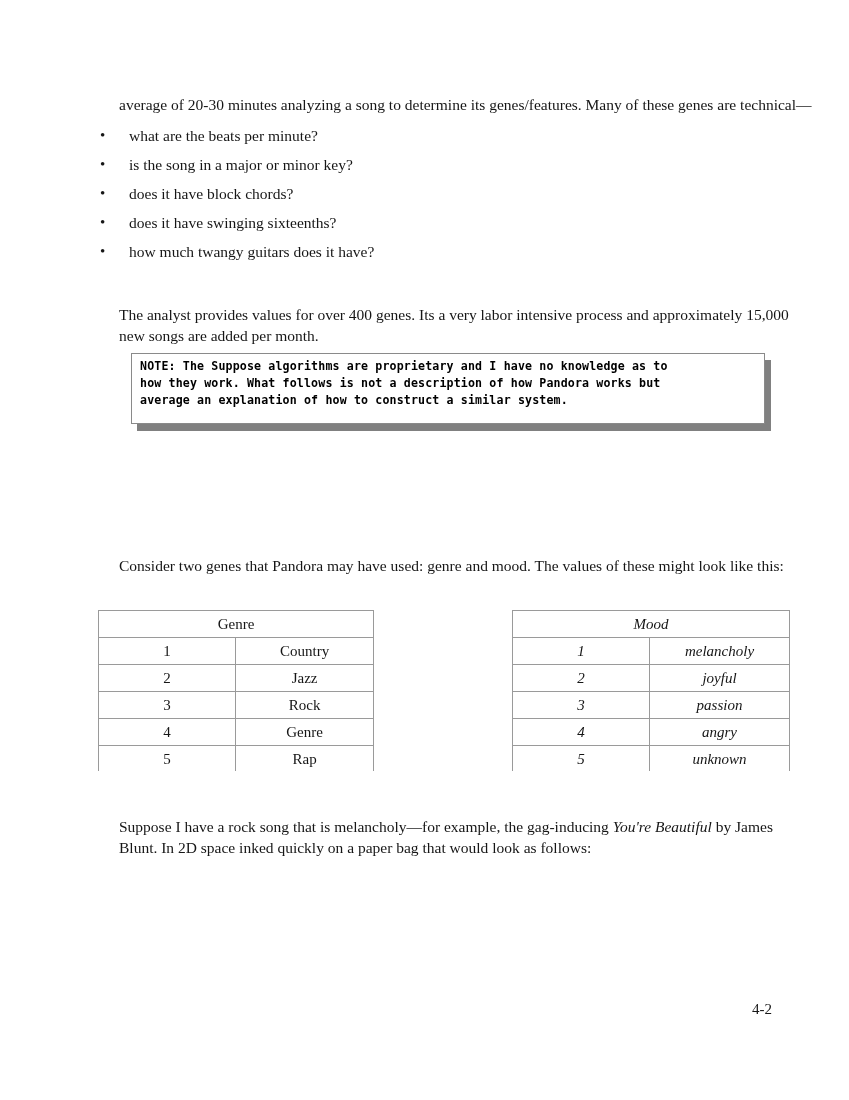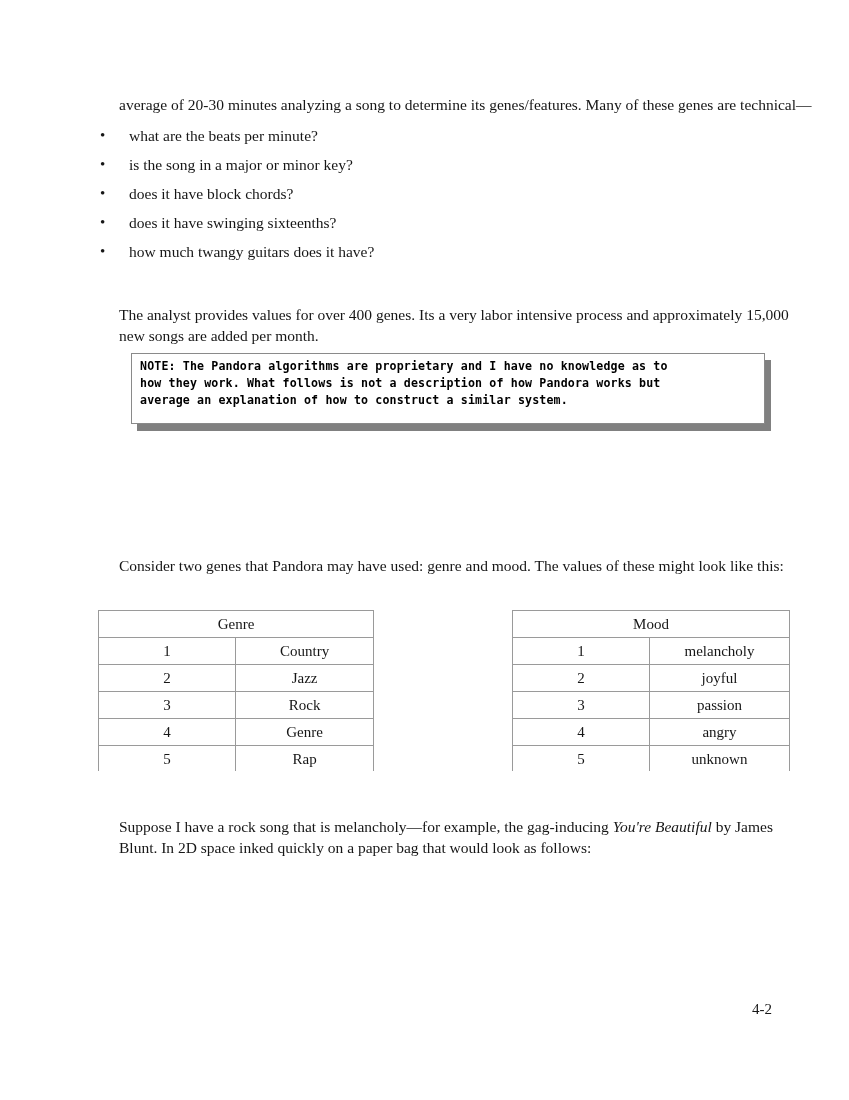--- a/index.html
+++ b/index.html
@@ -115,21 +115,21 @@
   
   .value-table {
     position: absolute;
     top: 610px;
     border-collapse: collapse;
     font-size: 15px;
     color: #161616;
     margin-left: 19px;
   }
   #table-genre { left: 79px; width: 276px; }
-  #table-mood  { left: 493px; width: 278px; }
+  #table-mood  { left: 493px; width: 278px; font-style: italic; }
 
   .value-table td, .value-table th {
     border: 1px solid #9a9a9a;
     height: 26px;
     padding: 0;
     text-align: center;
     font-weight: normal;
     vertical-align: middle;
   }
   #table-genre td.col-num  { width: 138px; }
@@ -187,21 +187,21 @@
       <span>how much twangy guitars does it have?</span>
     </li>
   </ul>
 
   <p class="body-text" id="para-analyst">The analyst provides values for over 400 genes. Its a very labor intensive process and approximately 15,000 new songs are added per month.</p>
 
   <div class="note-wrap">
     <div class="note-shadow"></div>
     <div class="note-box">
       <div class="note-text">
-        <div class="line">NOTE: The Pandora algorithms are proprietary and I have no knowledge as to</div>
+        <div class="line">NOTE: The Suppose algorithms are proprietary and I have no knowledge as to</div>
         <div class="line">how they work. What follows is not a description of how Pandora works but</div>
         <div class="line">average an explanation of how to construct a similar system.</div>
       </div>
     </div>
   </div>
 
 
   <p class="body-text" id="para-consider">Consider two genes that Pandora may have used: genre and mood. The values of these might look like this:</p>
 
   <div class="table-clip">

